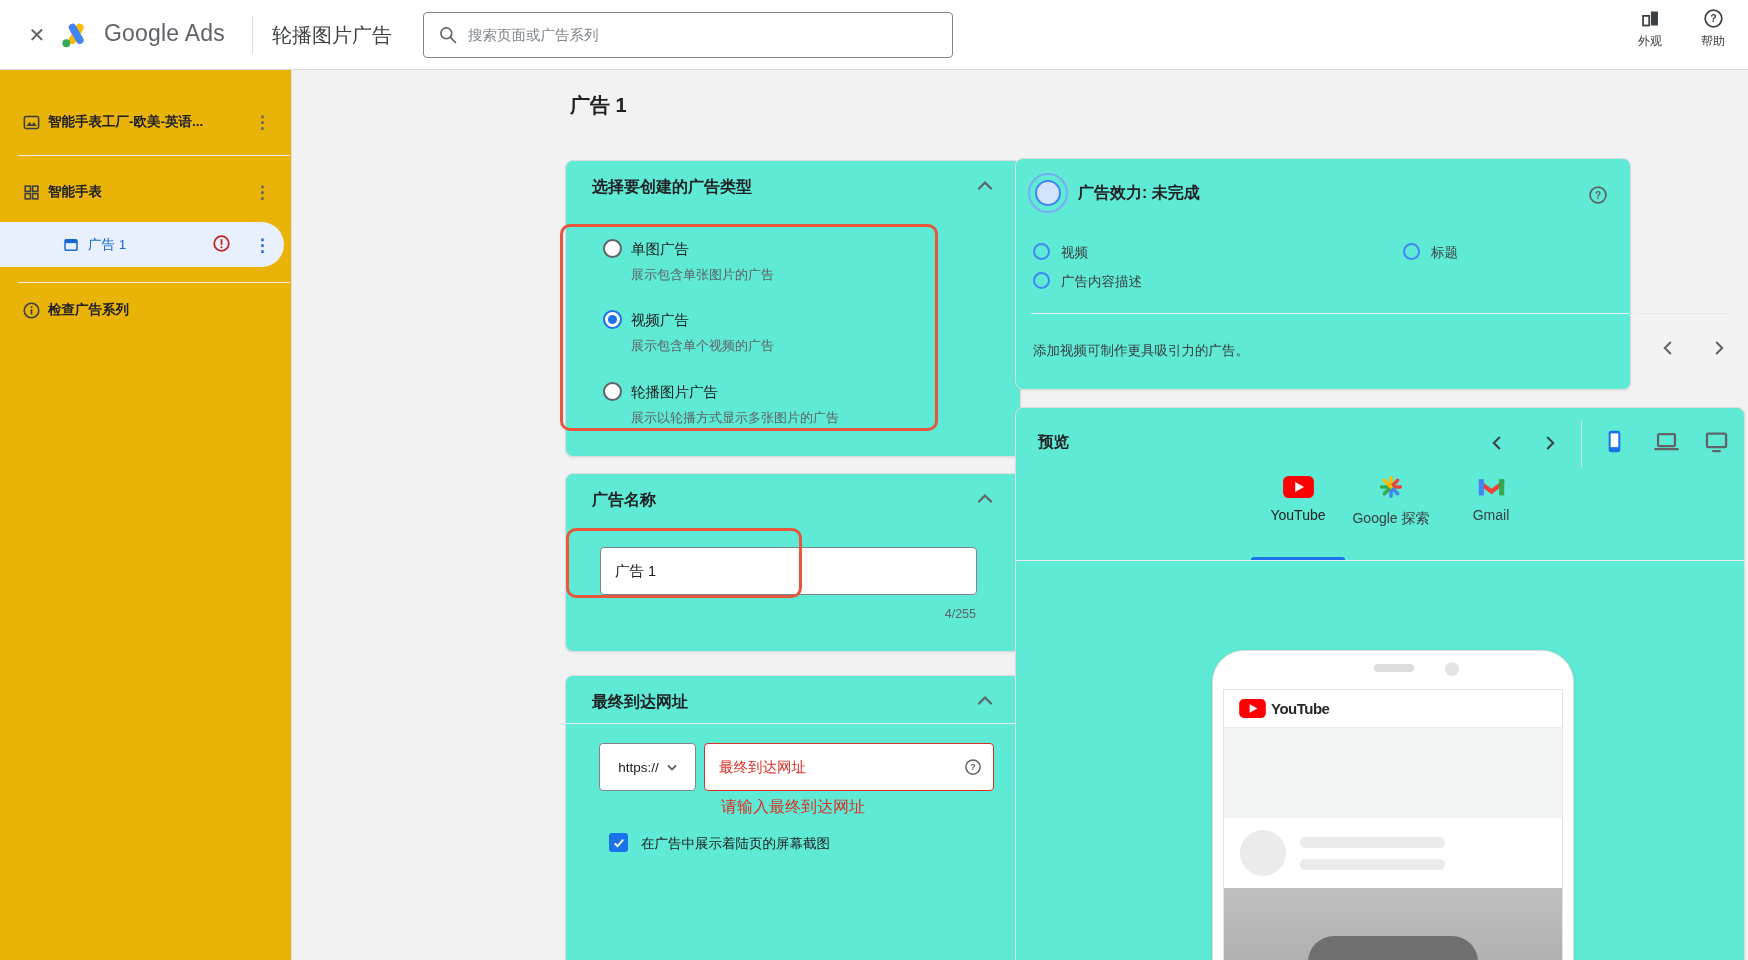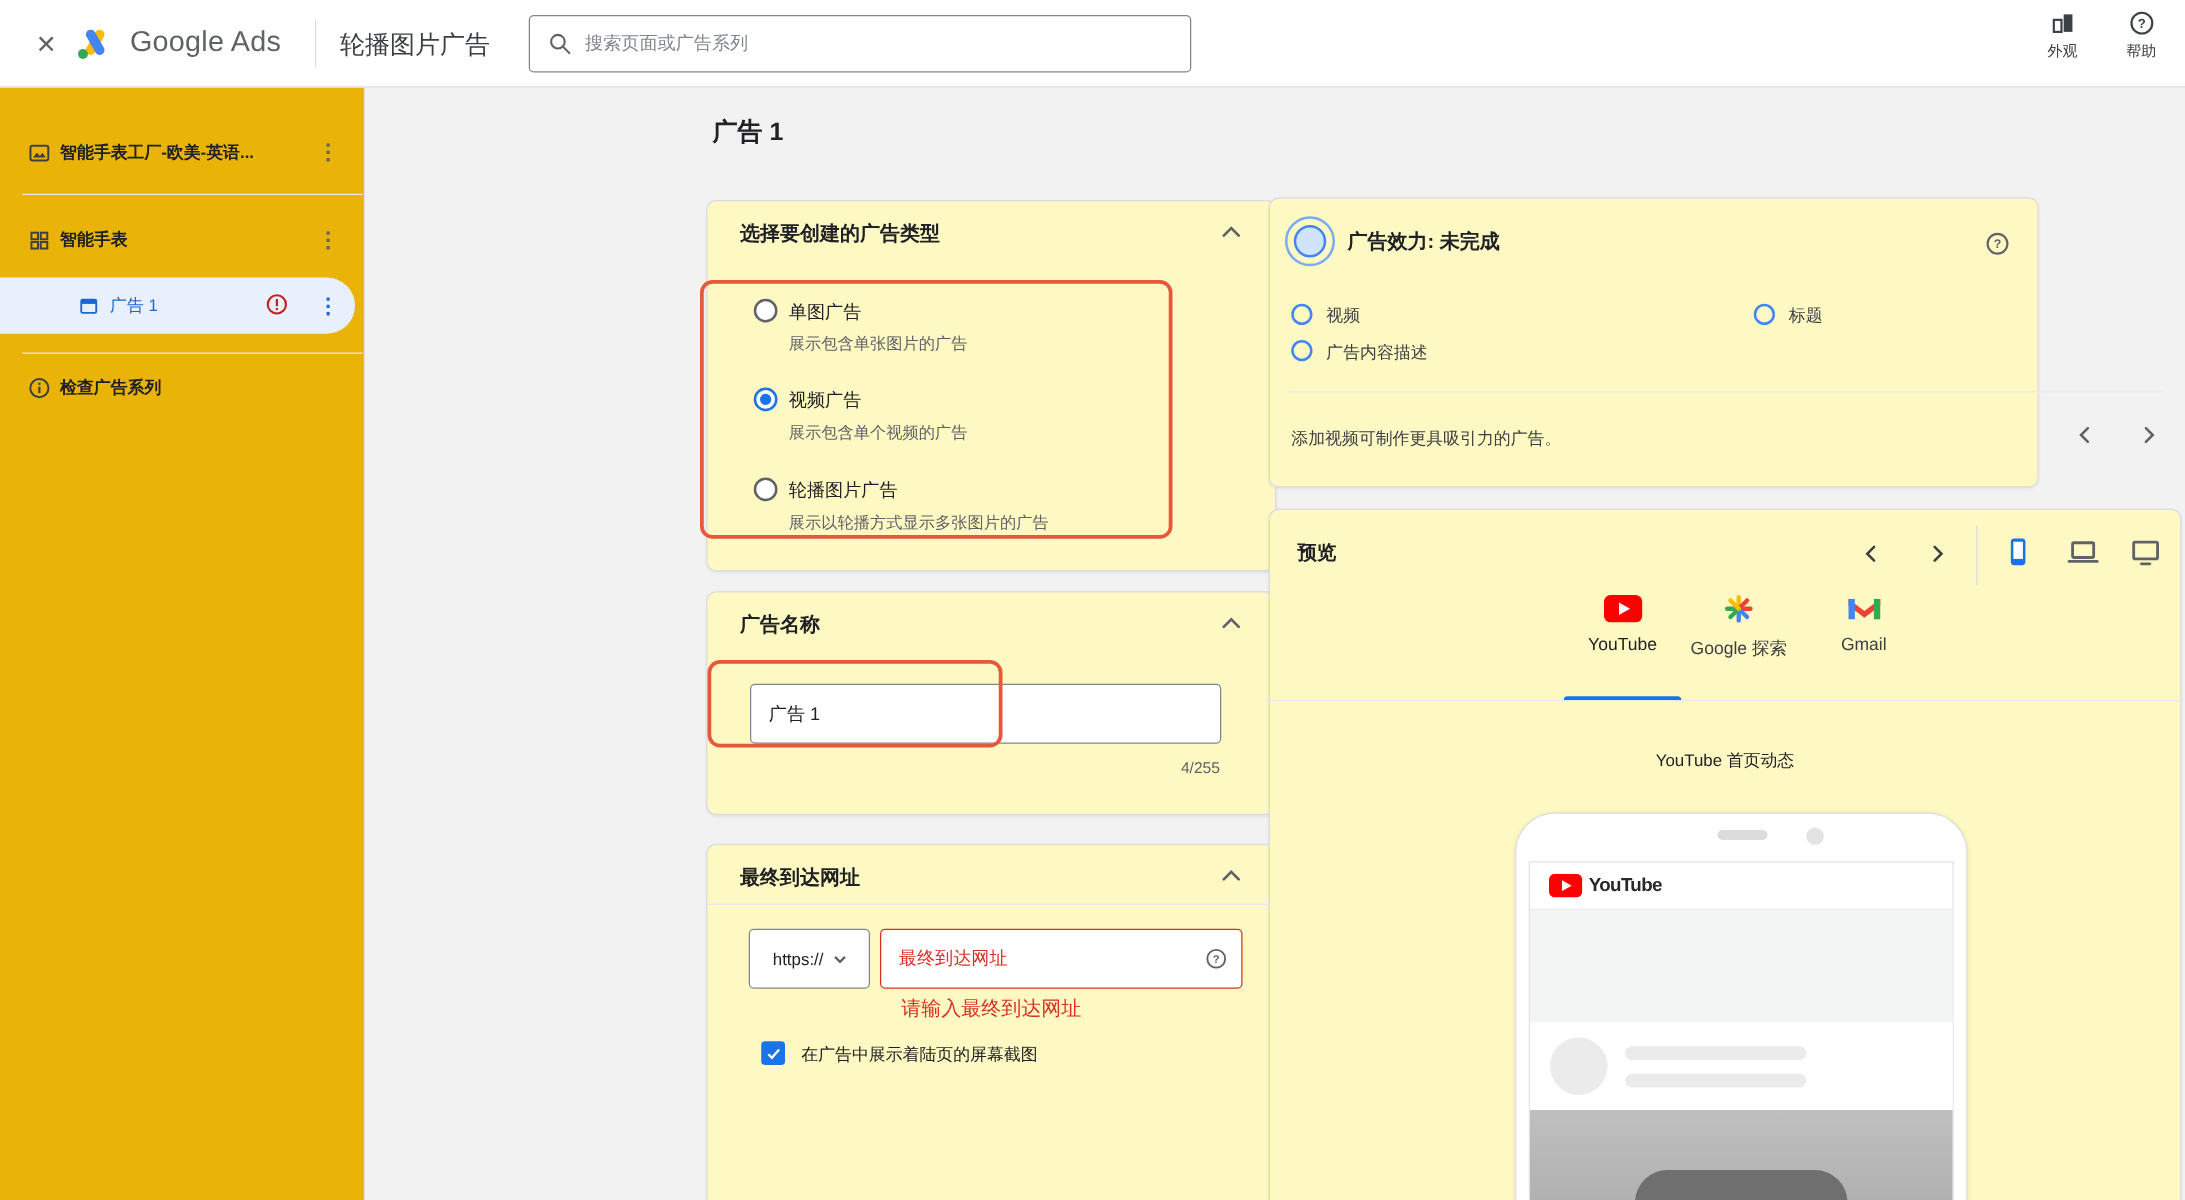--- a/index.html
+++ b/index.html
@@ -30,21 +30,21 @@
   .sb-row { position:absolute; left:0; width:290px; height:42px; display:flex; align-items:center; cursor:pointer; }
   .sb-label { font-size:13.5px; font-weight:600; color:#202124; white-space:nowrap; }
   .sb-kebab { position:absolute; left:254px; top:50%; transform:translateY(-50%); border:none; background:none;
               font-size:17px; font-weight:700; color:#5f6368; cursor:pointer; line-height:1; }
   .sb-divider { position:absolute; left:18px; width:272px; height:1px; background:#e8eaed; }
   .sb-selected { background:#e8f0fe; border-radius:0 23px 23px 0; width:284px; }
   .sb-selected .sb-label { color:#1967d2; font-weight:500; }
   .sb-selected .sb-kebab { color:#1967d2; }
 
   
-  .card { position:absolute; background:#fef9c3; border:1px solid #dadce0; border-radius:8px;
+  .card { position:absolute; background:#5eead4; border:1px solid #dadce0; border-radius:8px;
           box-shadow:0 1px 2px rgba(60,64,67,.08); }
   .card-title { position:absolute; font-size:16px; font-weight:700; color:#202124; }
   .chev-btn { position:absolute; width:26px; height:26px; border:none; background:none; cursor:pointer; }
 
   .page-heading { position:absolute; left:570px; top:92px; font-size:20px; font-weight:700; color:#202124; }
 
   
   .radio { position:absolute; width:19px; height:19px; border:2px solid #5f6368; border-radius:50%; background:#fff; }
   .radio.sel { border-color:#1a73e8; }
   .radio.sel::after { content:""; position:absolute; left:3px; top:3px; width:9px; height:9px;
@@ -361,21 +361,20 @@
         <polygon points="1.5,2.5 12,10.5 22.5,2.5 22.5,7 12,15 1.5,7" fill="#ea4335"></polygon>
         <rect x="1.5" y="2.5" width="4.2" height="13.5" fill="#4285f4"></rect>
         <rect x="18.3" y="2.5" width="4.2" height="13.5" fill="#34a853"></rect>
       </svg>
       <span class="tab-label">Gmail</span>
     </div>
     <div class="tab-underline" style="left:235px;top:149px;width:94px"></div>
     <div class="tabs-border" style="left:0;top:152px;width:730px"></div>
   </section>
 
-  <span class="surface-label" style="top:600px">YouTube 首页动态</span>
 
   <div class="phone">
     <div class="phone-pill"></div>
     <div class="phone-cam"></div>
     <div class="phone-screen">
       <div class="yt-header">
         <svg width="27" height="19" viewBox="0 0 28 20">
           <rect width="28" height="20" rx="5" fill="#ff0000"></rect>
           <polygon points="11,5.5 19,10 11,14.5" fill="#fff"></polygon>
         </svg>

